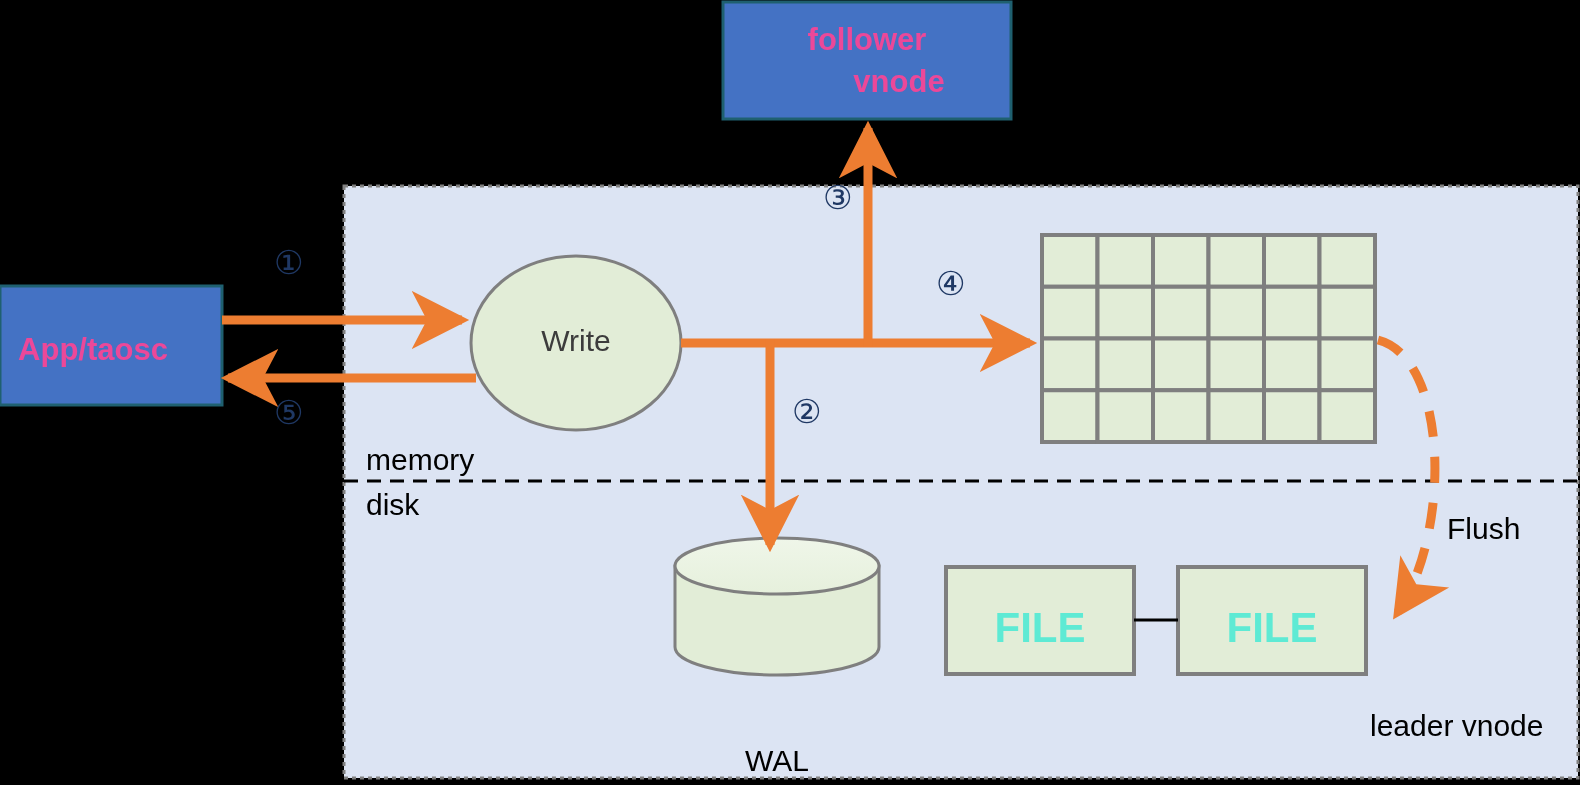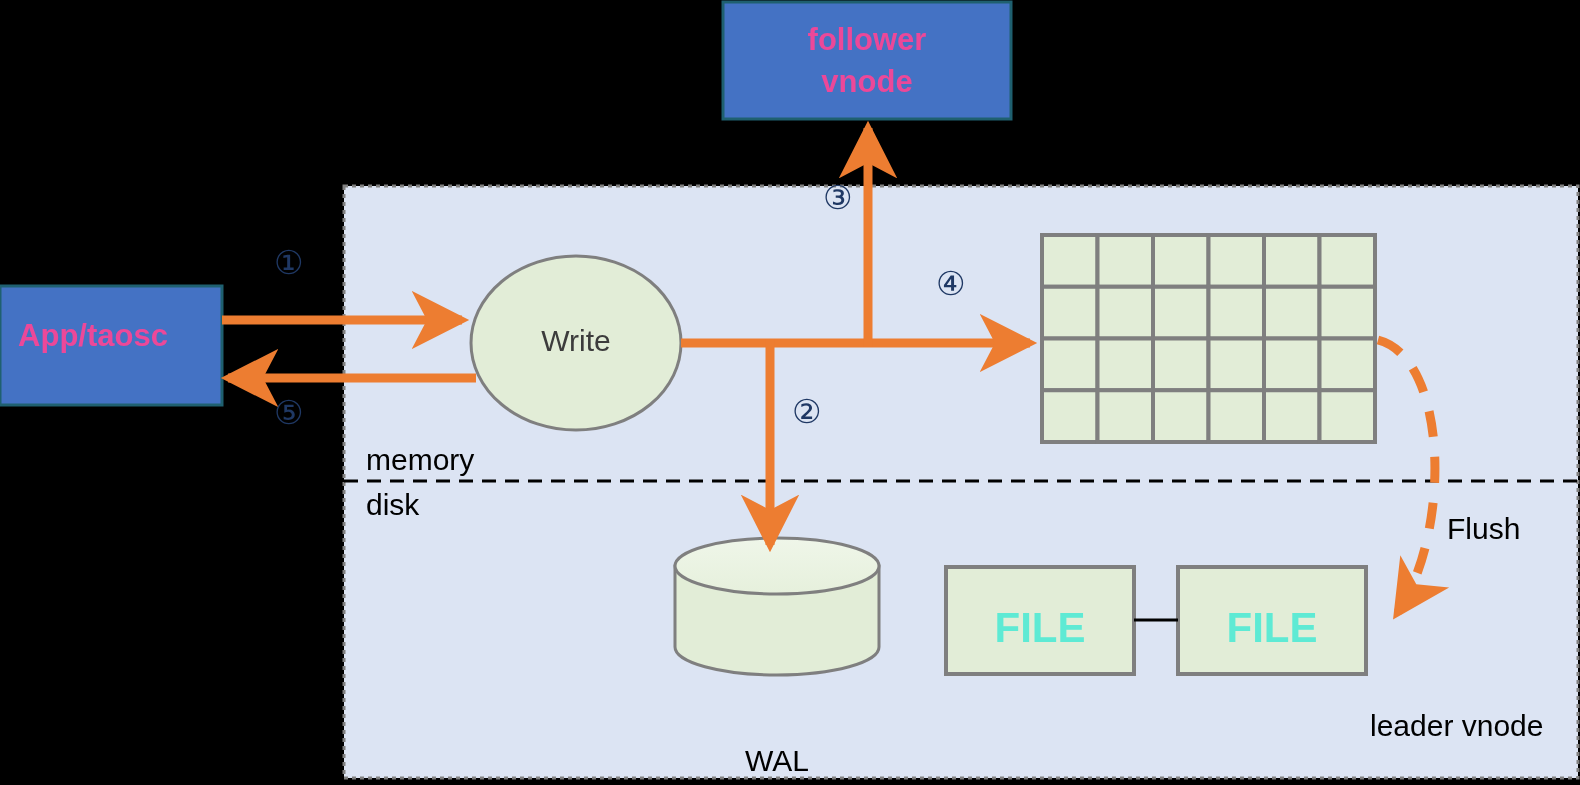--- a/index.html
+++ b/index.html
@@ -128,24 +128,24 @@
 
     <line x1="681" y1="343" x2="1030" y2="343" stroke="#ED7D31" stroke-width="9" marker-end="url(#ah)"></line>
 
     <line x1="770" y1="339" x2="770" y2="545" stroke="#ED7D31" stroke-width="9" marker-end="url(#ah)"></line>
 
     <line x1="868" y1="347" x2="868" y2="128" stroke="#ED7D31" stroke-width="9" marker-end="url(#ah)"></line>
 
     <path d="M1378,340 C1448,358 1452,530 1398,612" fill="none" stroke="#ED7D31" stroke-width="9" stroke-dasharray="26 20" marker-end="url(#ah2)"></path>
   </svg>
 
-  <div class="txt box-label" style="left:0px; top:316px; width:186px;">App/taosc</div>
+  <div class="txt box-label" style="left:0px; top:330px; width:186px;">App/taosc</div>
 
   <div class="txt box-label" style="left:723px; top:20px; width:288px;">follower</div>
-  <div class="txt box-label" style="left:723px; top:62px; width:288px;">vnode</div>
+  <div class="txt box-label" style="left:723px; top:62px; width:288px;padding-left:32px;">vnode</div>
 
   <div class="txt node-label" style="left:471px; top:324px; width:210px; text-align:center;">Write</div>
 
   <div class="txt file-label" style="left:946px; top:604px; width:188px; text-align:center;">FILE</div>
   <div class="txt file-label" style="left:1178px; top:604px; width:188px; text-align:center;">FILE</div>
 
   <div class="txt plain-label" style="left:677px; top:708px; width:200px; text-align:center;margin-top:36px;">WAL</div>
 
   <div class="txt plain-label" style="left:366px; top:443px;">memory</div>
   <div class="txt plain-label" style="left:366px; top:488px;">disk</div>

